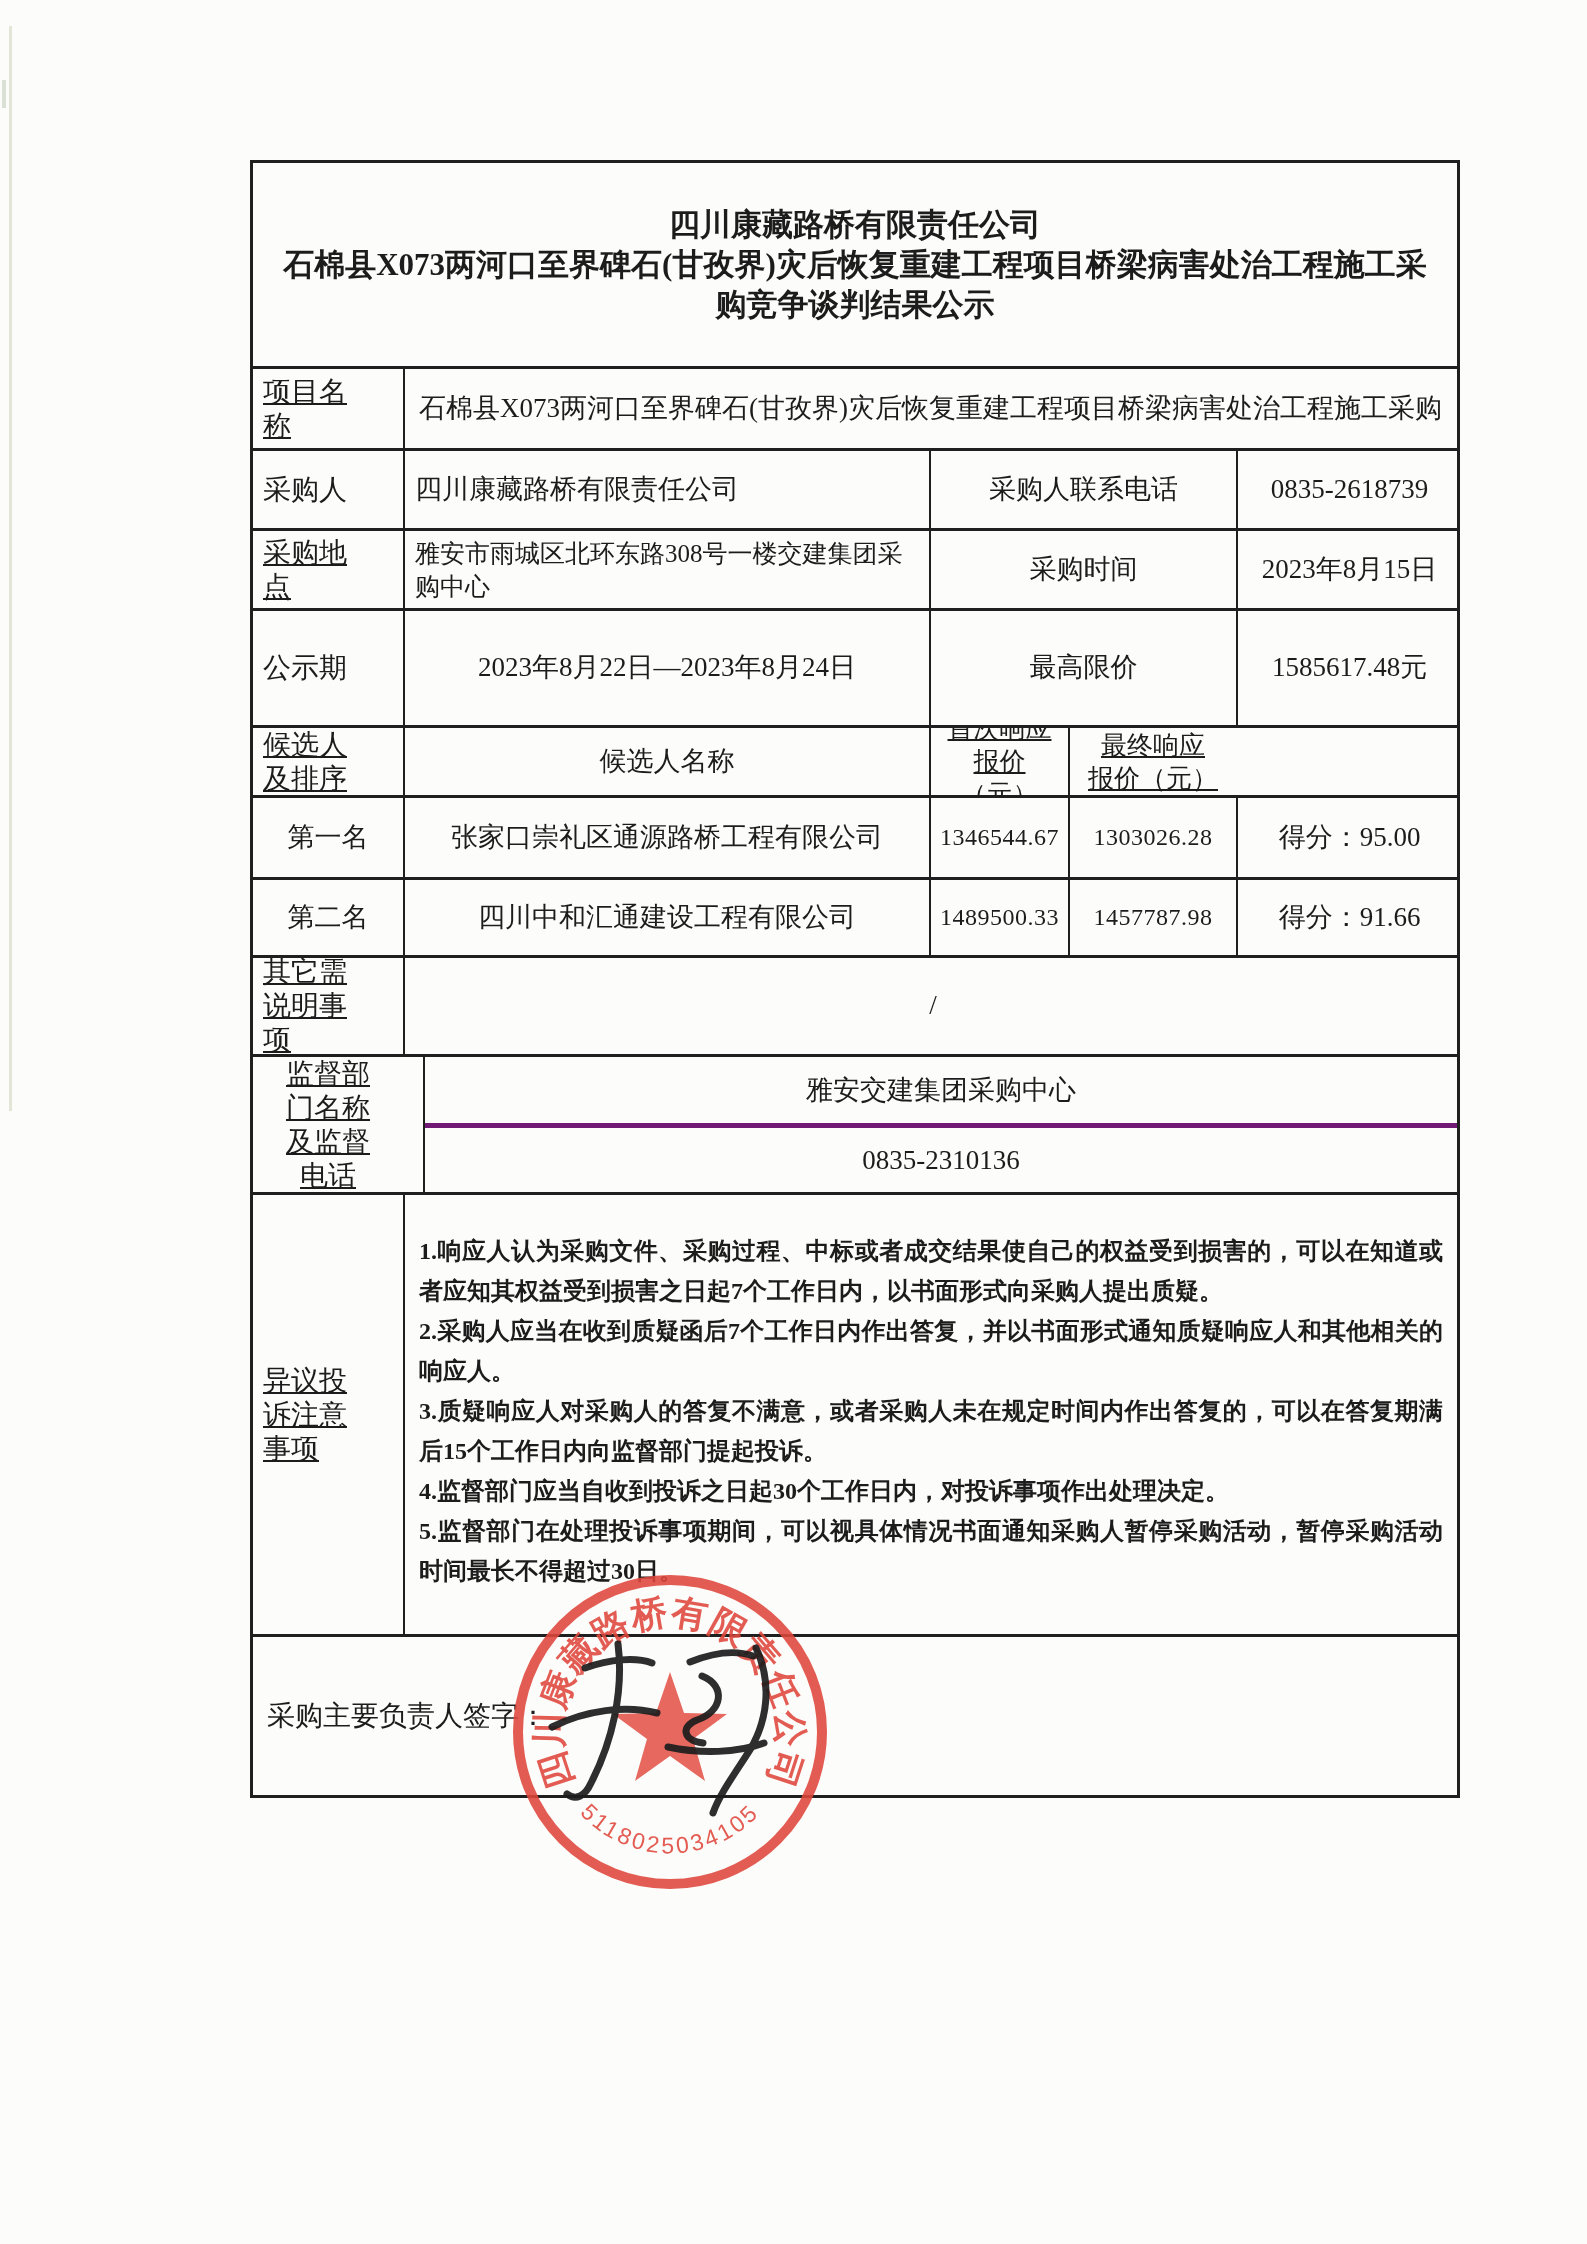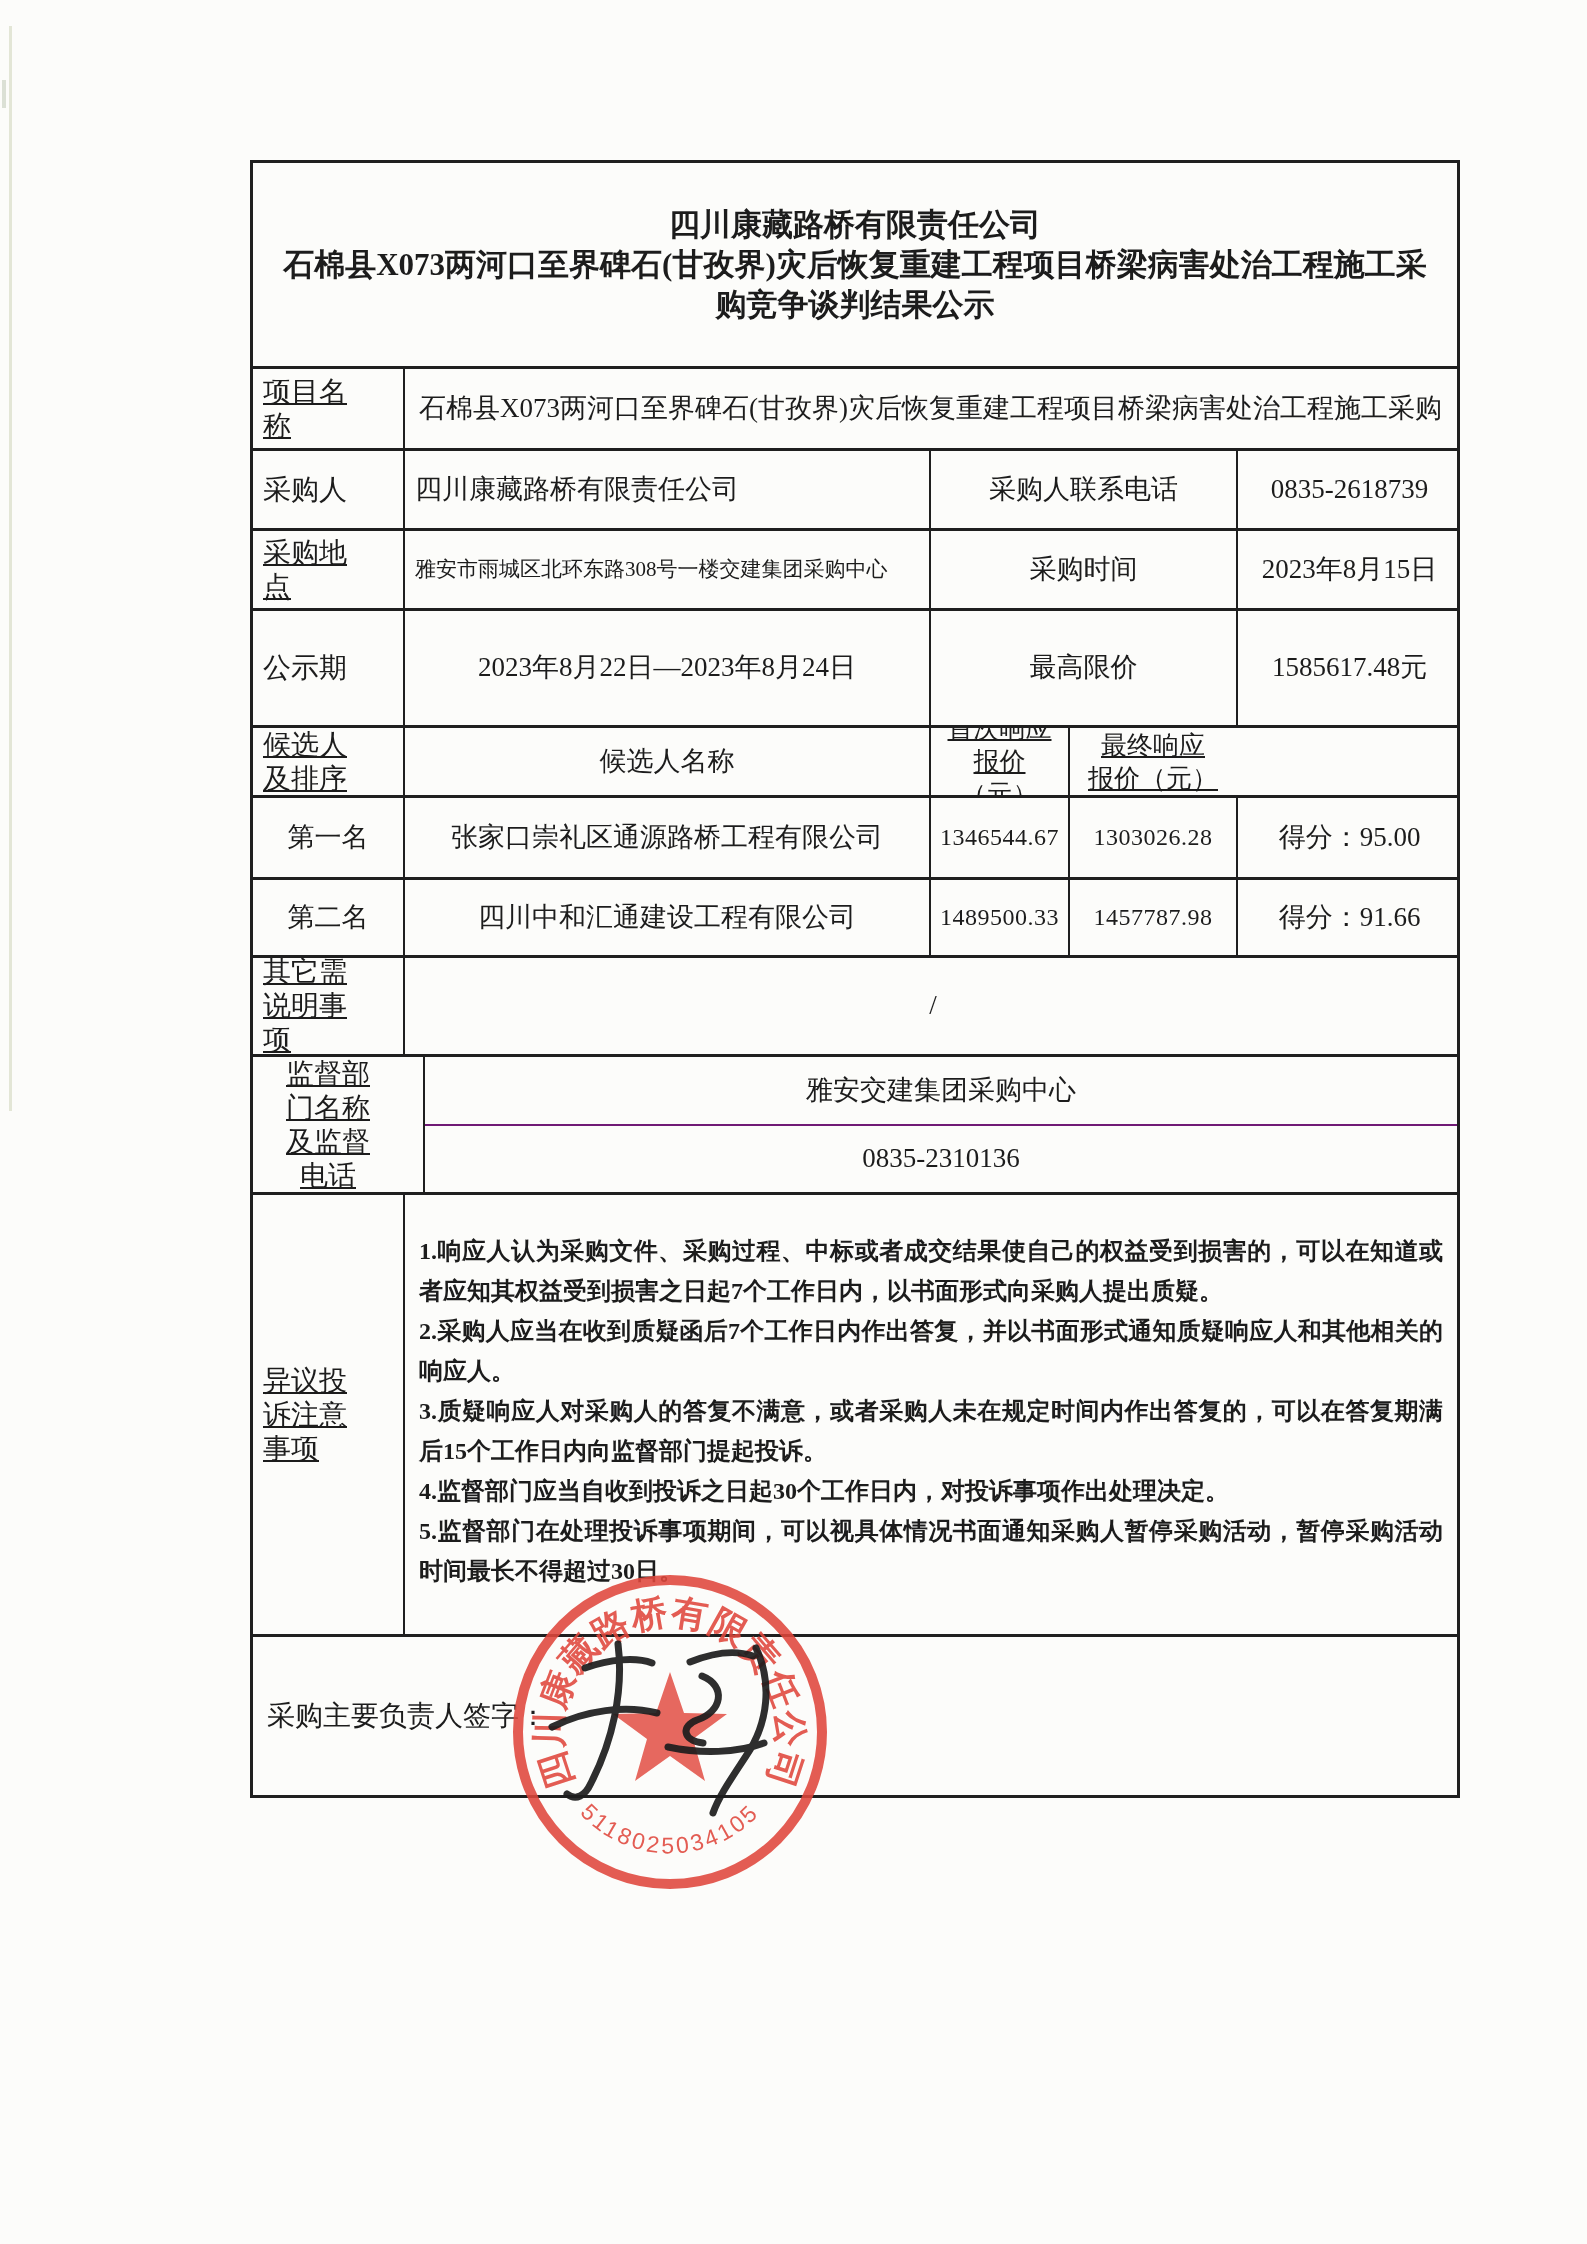--- a/index.html
+++ b/index.html
@@ -55,29 +55,29 @@
   .r-obj{height:442px;}
   .r-sign{height:161px;}
 
   .title-cell{
     flex:1;display:flex;flex-direction:column;justify-content:center;
     text-align:center;font-weight:bold;font-size:31px;line-height:40px;
     padding:0 20px;border-left:none;
   }
   .label-cell{font-size:28px;line-height:34px;}
   .small-num{font-size:24px;letter-spacing:.5px;}
-  .loc-text{font-size:21px;}
+  .loc-text{font-size:25px;}
   .proj-text{font-size:27px;}
   .hdr2{font-size:26px;line-height:33px;}
   
   .sup-stack{flex:1;display:flex;flex-direction:column;border-left:2px solid #1f1f1f;padding:0;}
   .sup-sub{box-sizing:border-box;display:flex;align-items:center;justify-content:center;
     text-align:right;font-size:27px;padding:0 10px;}
   .sup-sub.s1{height:68px;}
-  .sup-sub.s2{height:70px;border-top:2px solid #701a75;}
+  .sup-sub.s2{height:70px;border-top:5px solid #701a75;}
   
   .obj-text{
     display:block;align-items:flex-start;
     font-size:24px;line-height:40px;
     padding:36px 14px 0 14px;
     text-align:justify;
     font-weight:bold;
   }
   .obj-text p{margin:0;}
   .sign-cell{border-left:none;font-size:28px;}

